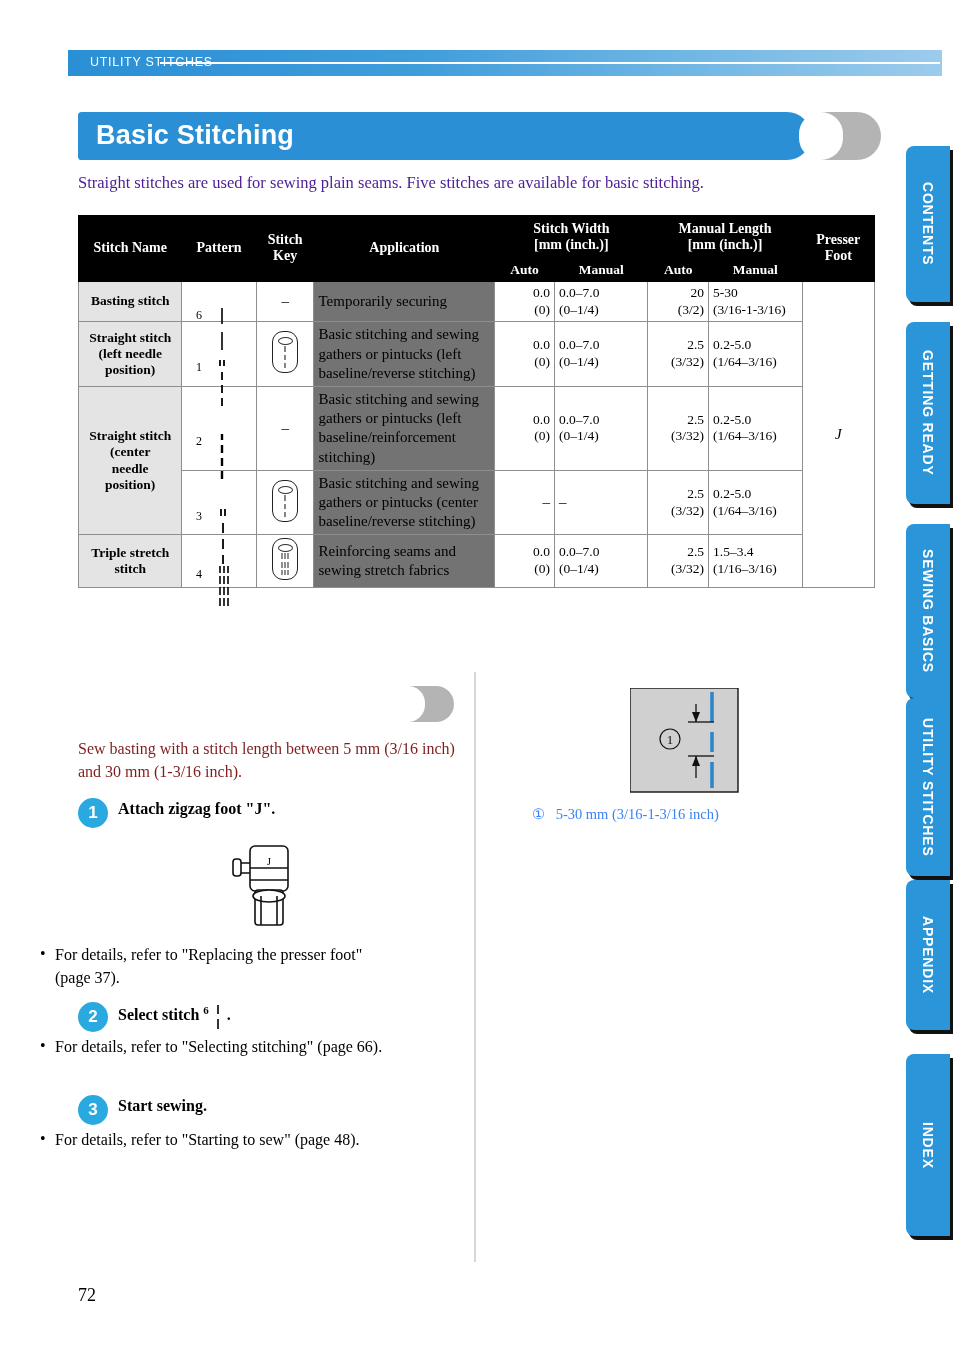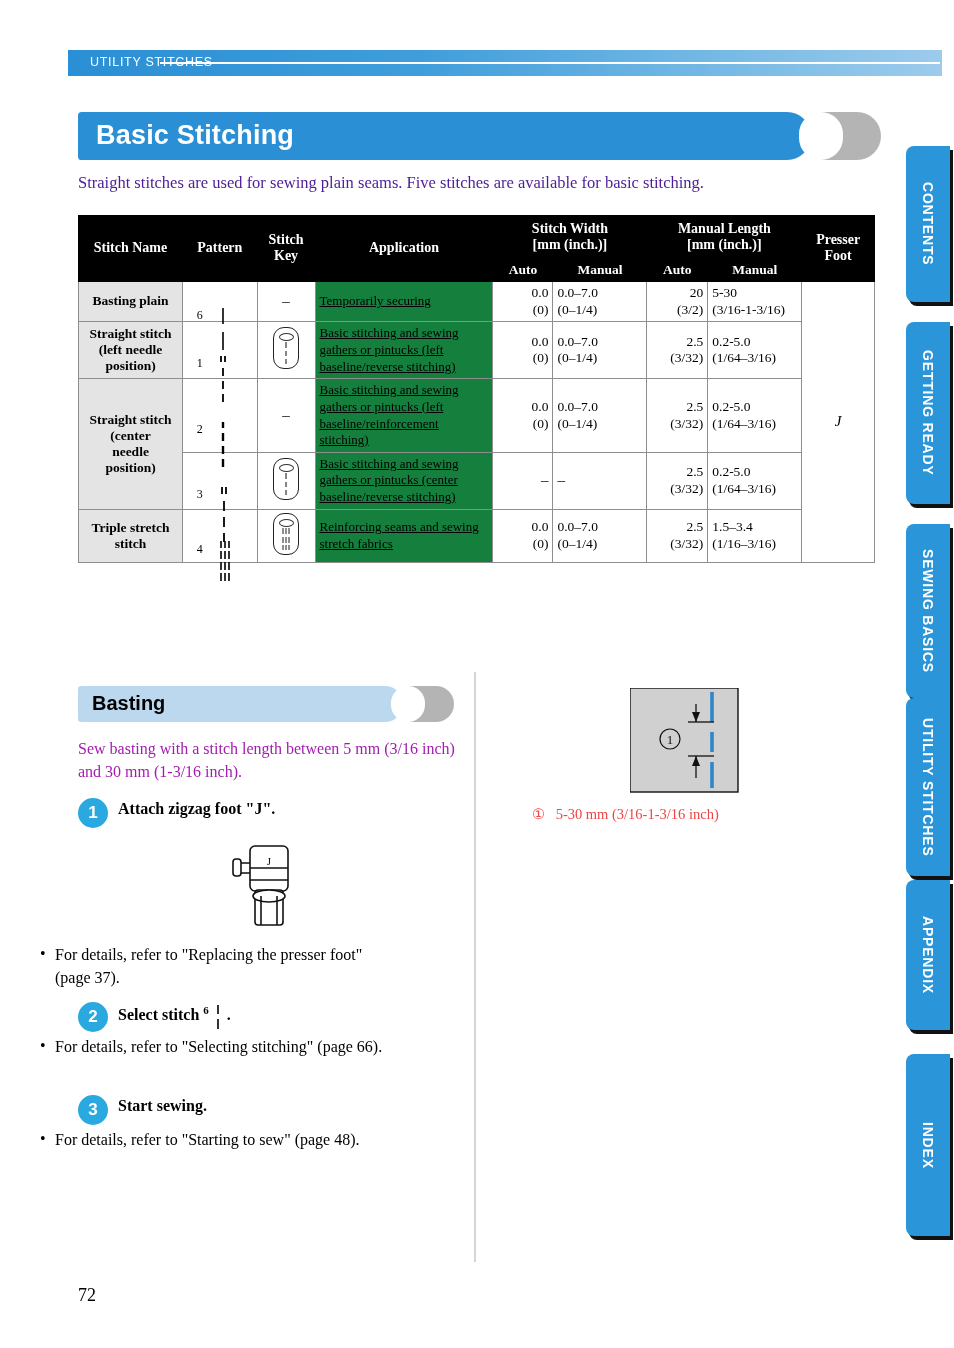--- a/index.html
+++ b/index.html
@@ -58,21 +58,21 @@
     font-weight:bold;text-align:center;font-size:14px;line-height:1.15;
     padding:5px 4px;
   }
   table.stitch thead th.sub{font-size:13.5px;padding:3px 4px;}
   td.name{
     background:#e4e4e4;font-weight:bold;text-align:center;
     font-size:13.5px;line-height:1.2;width:105px;
   }
   td.pattern{width:70px;text-align:center;background:#fff;}
   td.key{width:52px;text-align:center;background:#fff;}
-  td.app{width:180px;background:#15803d;font-size:13px;line-height:1.28;padding:4px 6px;text-decoration:underline;}
+  td.app{width:180px;background:#737373;font-size:15px;line-height:1.28;padding:4px 6px;}
   td.num{width:56px;text-align:right;background:#fff;font-size:13.5px;line-height:1.25;}
   td.numw{width:94px;text-align:left;background:#fff;font-size:13.5px;line-height:1.25;}
   td.foot{width:68px;text-align:center;background:#fff;font-size:15px;font-style:italic;}
   .dash{font-size:15px;}
   
   .pat{display:inline-block;position:relative;width:46px;height:100%;}
   .pat .pnum{position:absolute;left:0;top:2px;font-size:12px;}
   .pat .lines{position:absolute;left:20px;top:0;}
   .pat svg{display:block;}
   
@@ -101,21 +101,21 @@
     background:#b4b4b4;border-radius:0 23px 23px 0;
   }
   .sec-crescent::before{
     content:"";position:absolute;left:-17px;top:0;width:34px;height:36px;
     background:#ffffff;border-radius:23px;
   }
   
   .col-div{position:absolute;left:474px;top:672px;width:2px;height:590px;background:#d6d6d6;}
   .lead{
     position:absolute;left:78px;top:738px;width:385px;
-    font-size:16px;line-height:1.42;color:#a21caf;
+    font-size:16px;line-height:1.42;color:#7f1d1d;
   }
   .step{position:absolute;left:78px;width:390px;}
   .step .circ{
     position:absolute;left:0;top:0;width:30px;height:30px;border-radius:50%;
     background:#2aa9e0;color:#fff;font-family:"Liberation Sans", sans-serif;
     font-size:17px;font-weight:bold;text-align:center;line-height:30px;
   }
   .step .stitle{
     position:absolute;left:40px;top:2px;width:350px;
     font-size:16px;font-weight:bold;color:#000;
@@ -123,21 +123,21 @@
   .bullet{
     position:absolute;left:40px;width:350px;font-size:16px;line-height:1.42;color:#000;
   }
   .bullet .b{position:absolute;left:0;top:-1px;}
   .bullet .bt{display:block;margin-left:15px;}
   .foot-img{position:absolute;left:225px;top:838px;}
   
   .diagram{position:absolute;left:630px;top:688px;}
   .fig-cap{
     position:absolute;left:532px;top:806px;width:330px;
-    font-size:14.5px;color:#ef4444;
+    font-size:14.5px;color:#3b82f6;
   }
   .fig-cap .cn{display:inline-block;width:20px;}
   
   .tab{
     position:absolute;right:4px;width:44px;background:#2a95d8;
     border-radius:8px 0 0 8px;box-shadow:3px 4px 0 #111;
   }
   .tab span{
     display:block;width:100%;height:100%;
     font-family:"Liberation Sans", sans-serif;
@@ -190,21 +190,21 @@
     <tr>
       <th class="sub">Auto</th>
       <th class="sub">Manual</th>
       <th class="sub">Auto</th>
       <th class="sub">Manual</th>
     </tr>
   </thead>
   <tbody>
 
     <tr>
-      <td class="name">Basting plain</td>
+      <td class="name">Basting stitch</td>
       <td class="pattern">
         <div class="pat">
           <span class="pnum">6</span>
           <span class="lines">
             <svg width="12" height="48" viewBox="0 0 12 48">
                 <g stroke="#000" stroke-width="1.6">
               <line x1="6" y1="2" x2="6" y2="18"></line>
                   <line x1="6" y1="26" x2="6" y2="44"></line>
             </g>
               </svg>
@@ -445,23 +445,20 @@
       <td class="numw">
         <span>1.5–3.4</span><br>
         <span>(1/16–3/16)</span>
       </td>
     </tr>
 
   </tbody>
 </table>
 
 <div class="sec-wrap">
-  <div class="sec-bar">
-    <h2>Basting</h2>
-  </div>
   <div class="sec-crescent"></div>
 </div>
 
 <div class="col-div"></div>
 
 <div class="lead">Sew basting with a stitch length between 5 mm (3/16 inch) and 30 mm (1-3/16 inch).</div>
 
 <div class="step" style="top:798px;">
   <div class="circ">1</div>
   <div class="stitle">Attach zigzag foot "J".</div>

